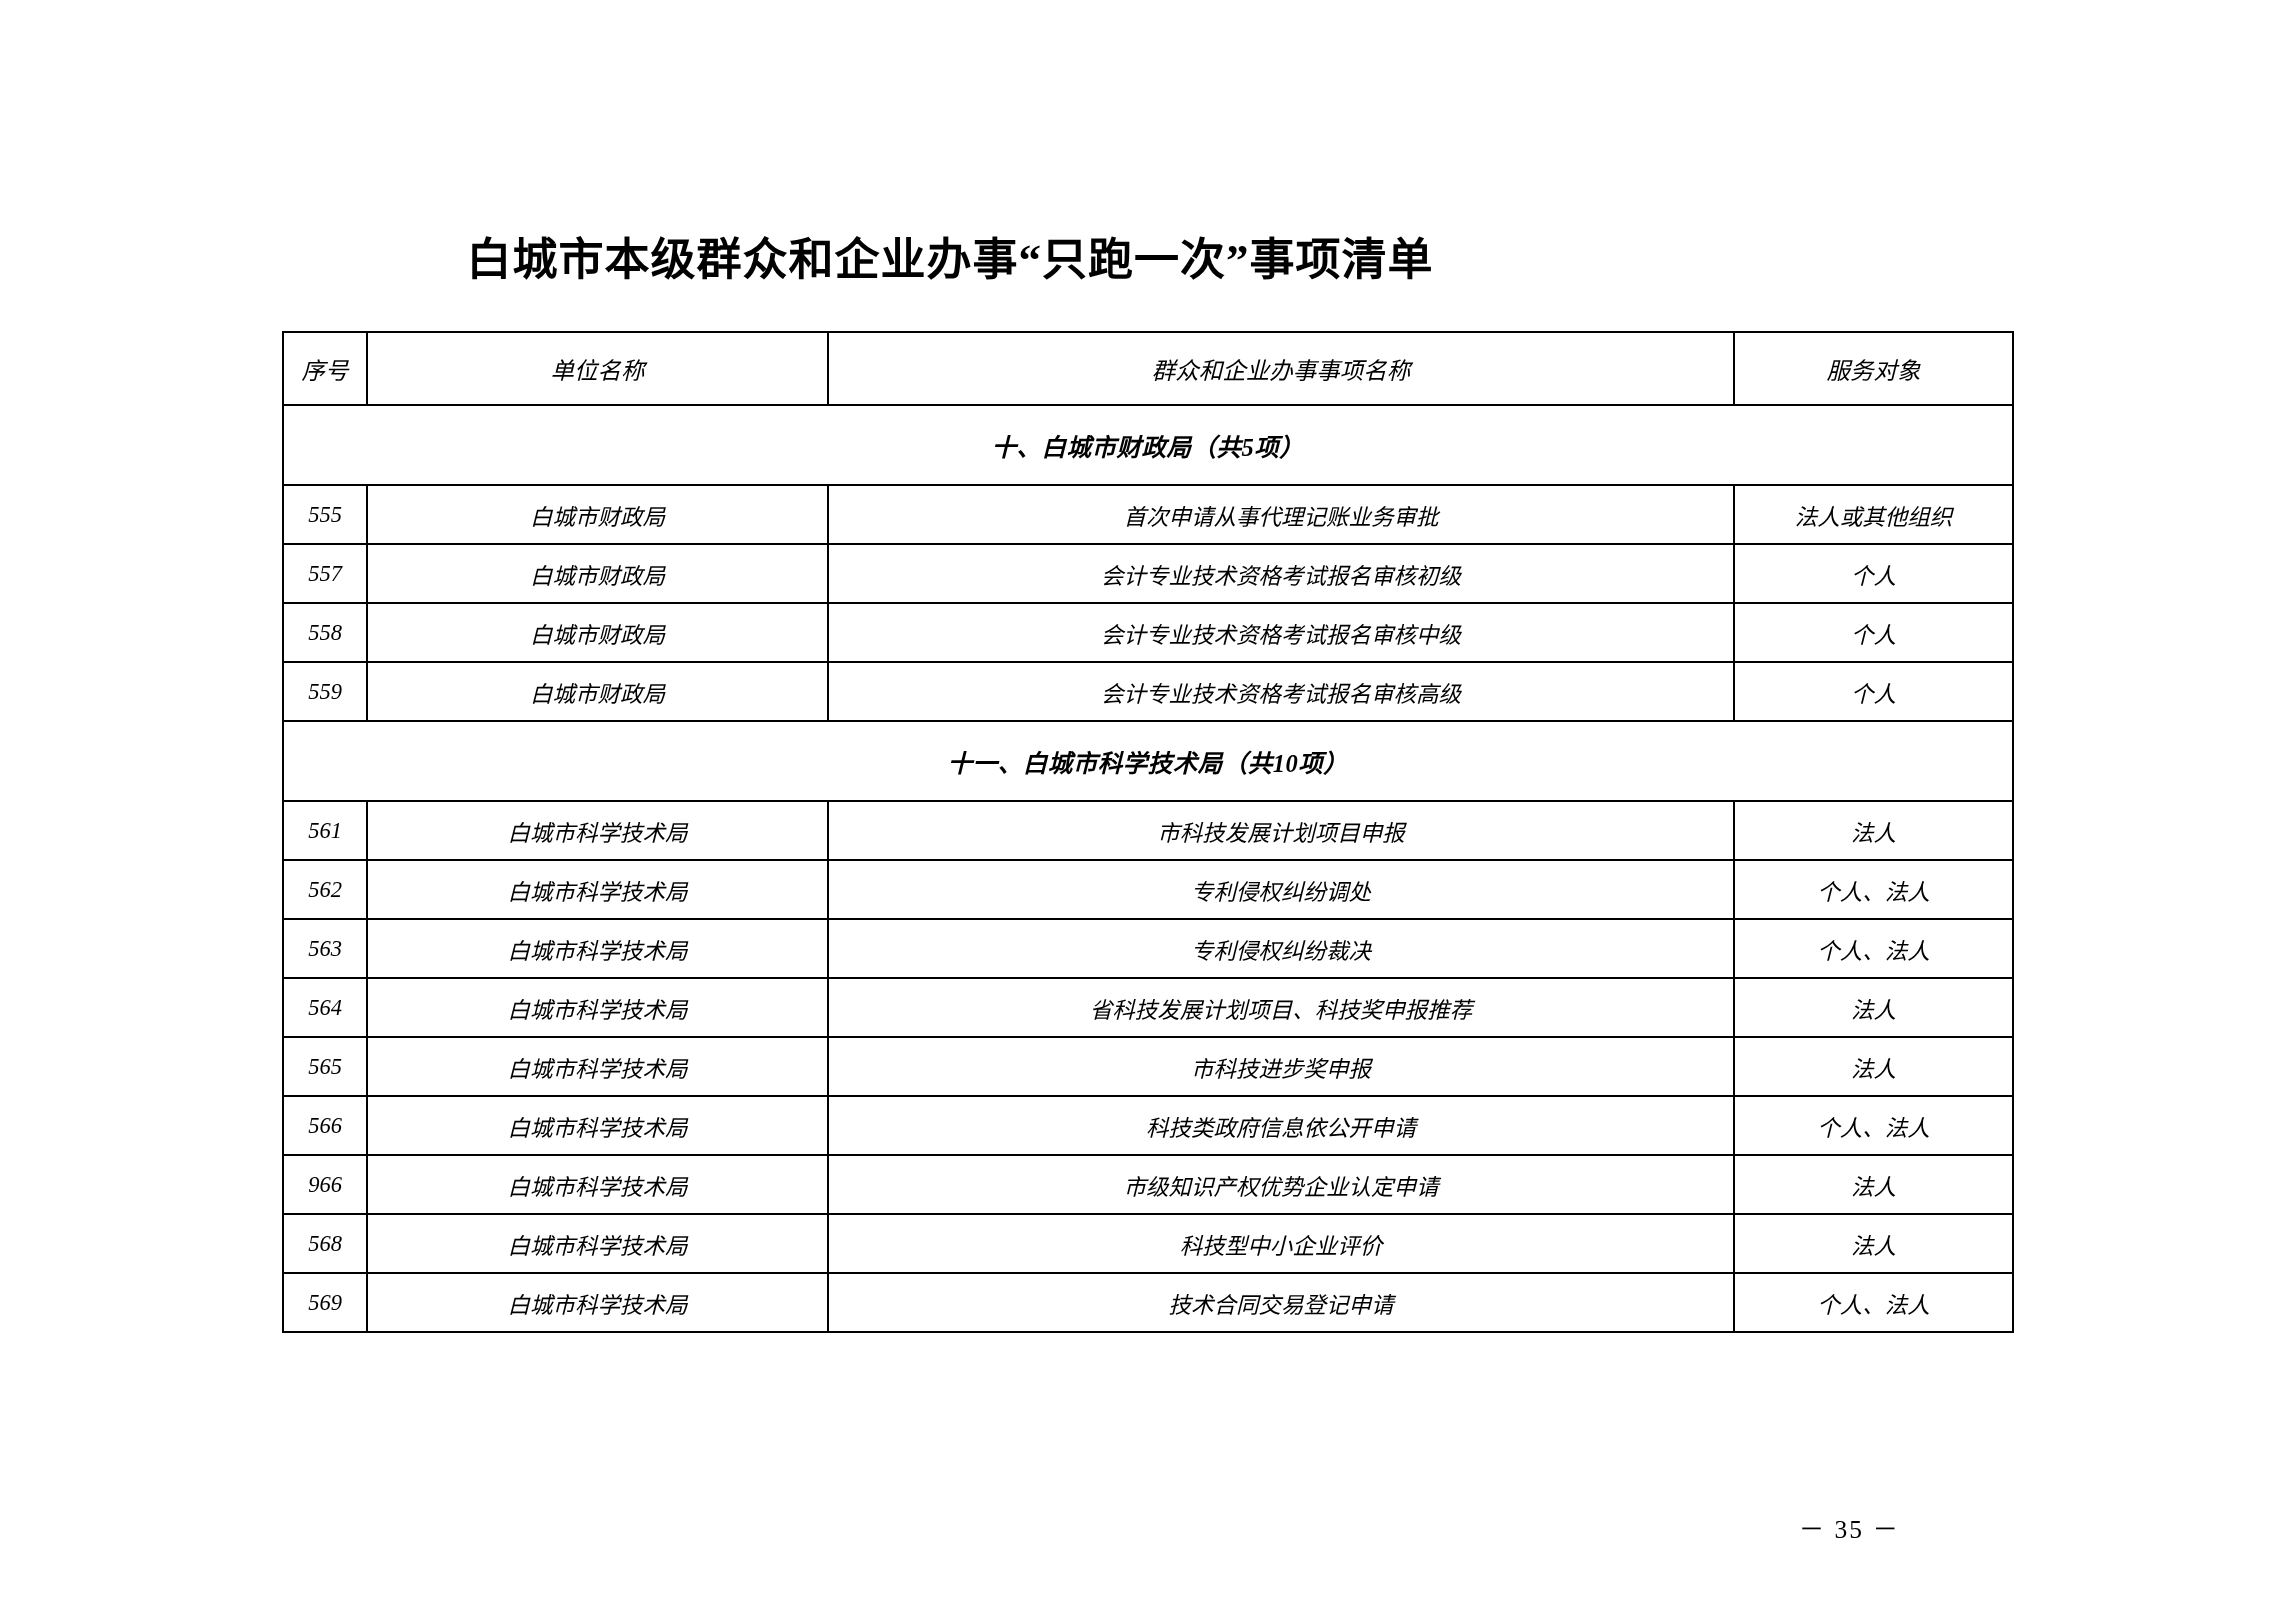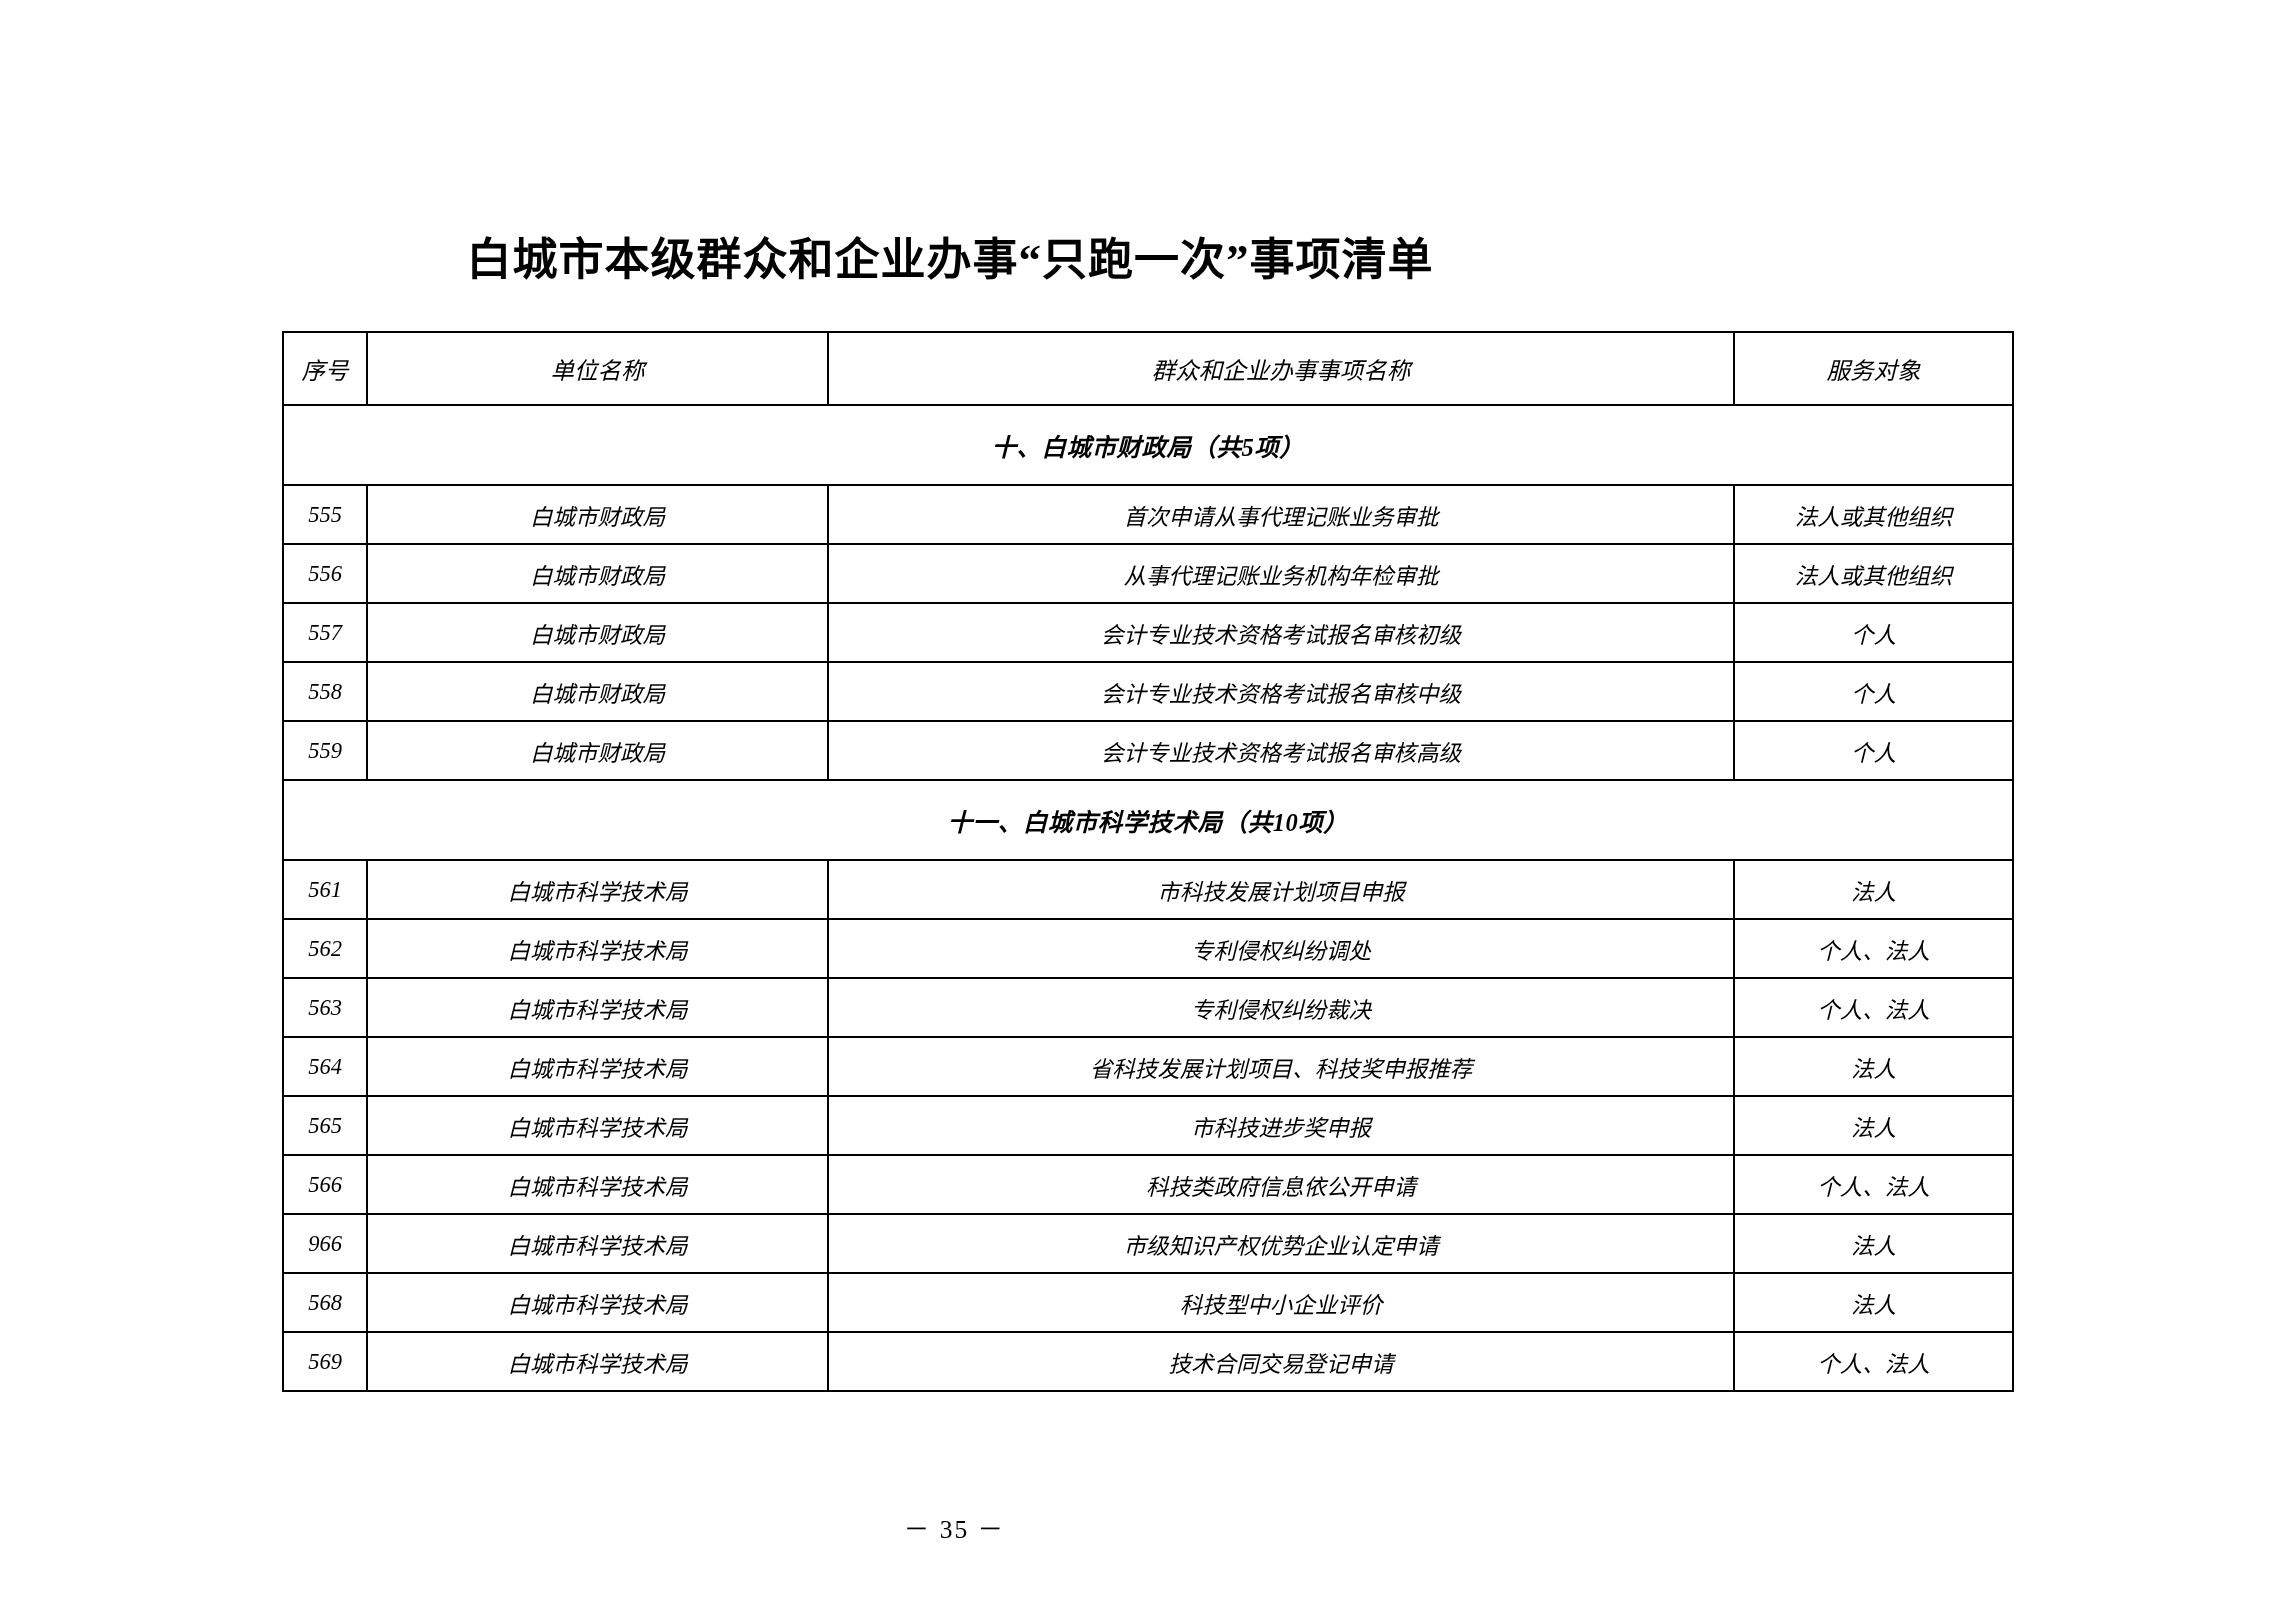--- a/index.html
+++ b/index.html
@@ -70,21 +70,21 @@
     height: 78px;
     font-size: 24.5px;
     font-weight: bold;
     letter-spacing: 0.5px;
   }
   .page-number {
     position: absolute;
     bottom: 76px;
     left: 9px;
     right: 0;
-    text-align: center;
+    text-align: right;
     font-size: 25.5px;
     letter-spacing: 2px;
     font-family: "Liberation Serif", "DejaVu Serif", serif;
   }
 </style>
 </head>
 <body>
 
 <div class="page">
 
@@ -110,26 +110,20 @@
           <tr class="section-row">
             <td colspan="4">十、白城市财政局（共5项）</td>
           </tr>
           <tr>
             <td>555</td>
             <td>白城市财政局</td>
             <td>首次申请从事代理记账业务审批</td>
             <td>法人或其他组织</td>
           </tr>
           <tr>
-            <td>556</td>
-            <td>白城市财政局</td>
-            <td>从事代理记账业务机构年检审批</td>
-            <td>法人或其他组织</td>
-          </tr>
-          <tr>
             <td>557</td>
             <td>白城市财政局</td>
             <td>会计专业技术资格考试报名审核初级</td>
             <td>个人</td>
           </tr>
           <tr>
             <td>558</td>
             <td>白城市财政局</td>
             <td>会计专业技术资格考试报名审核中级</td>
             <td>个人</td>

